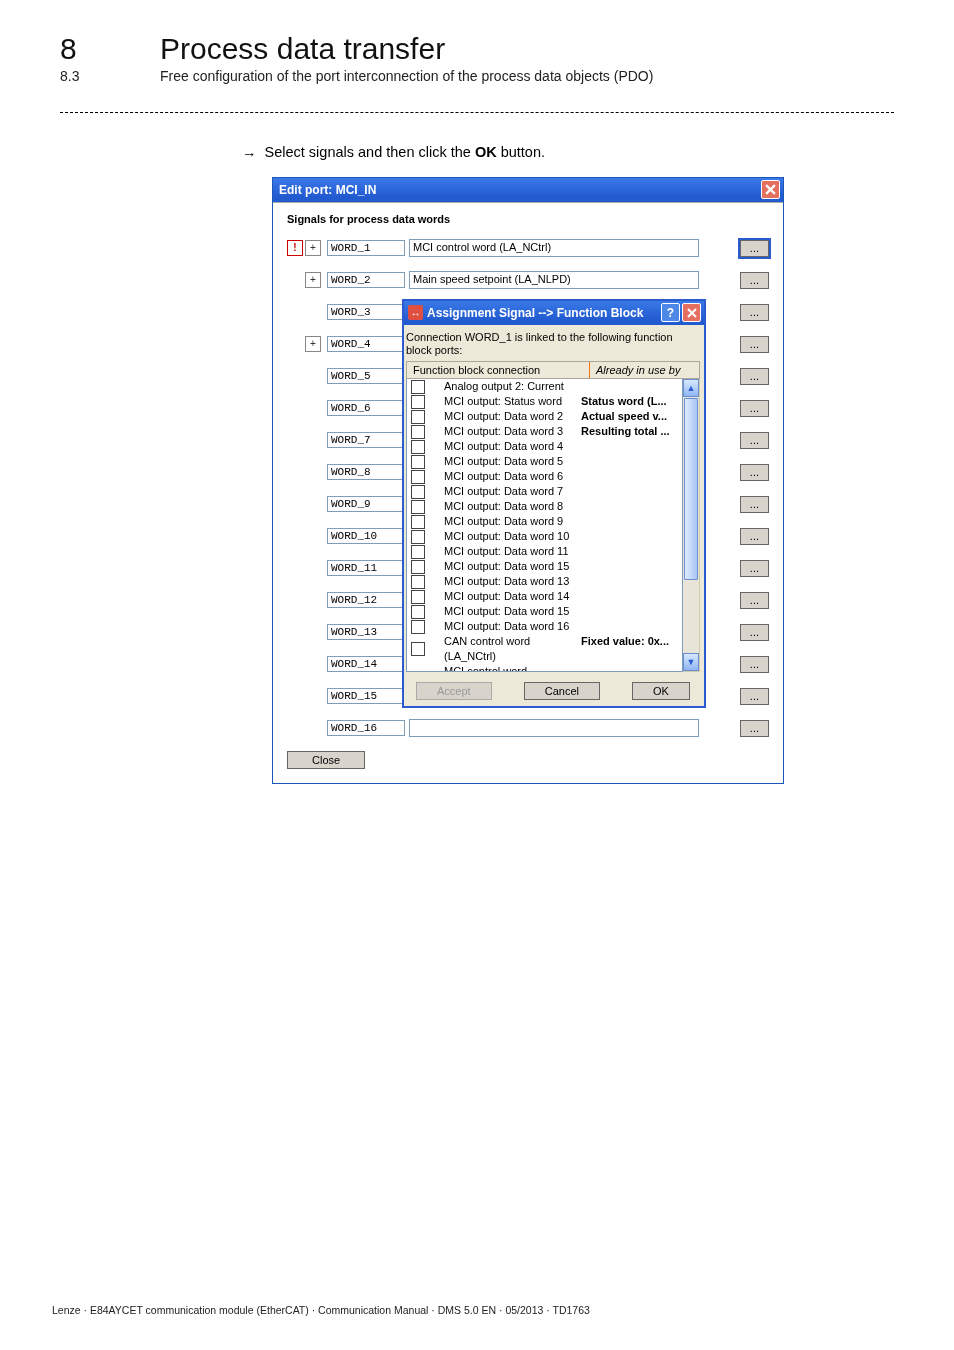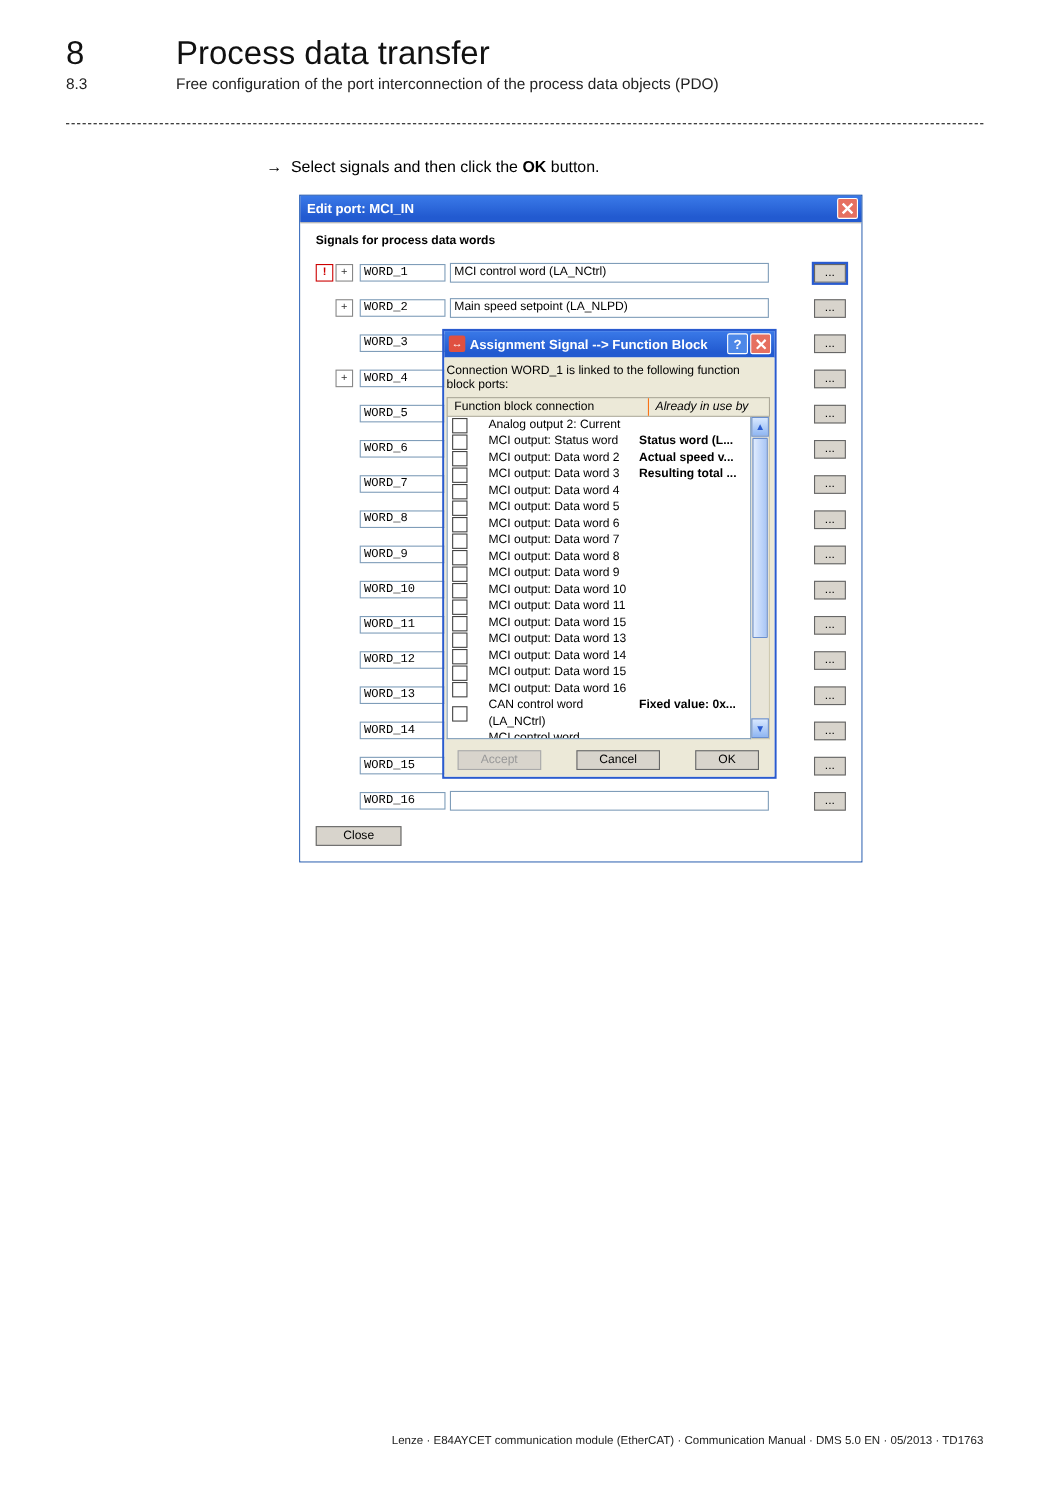--- a/index.html
+++ b/index.html
@@ -177,23 +177,23 @@
   .pbtns { display:flex; justify-content:space-around; margin-top:10px;gap:12px; }
   .pbtn {
     background:#d8d4cc; border:1px solid #666; padding:2px 20px;
     font-size:11px; cursor:pointer;
   }
   .pbtn.disabled { color:#999; border-color:#aaa; cursor:default; }
 
   .panel-rows-host { position:relative; }
 
   .footer {
-    position:absolute; bottom:34px; left:72px; right:60px;
+    position:absolute; bottom:34px; left:52px; right:60px;
     font-size:10.5px; color:#222;
-    display:flex; justify-content:flex-end;
+    display:flex; justify-content:flex-start;
   }
 </style>
 </head>
 <body>
 
 <div class="page">
   <div class="hdr-row">
     <div class="hdr-num">8</div>
     <div class="hdr-title">Process data transfer</div>
   </div>

